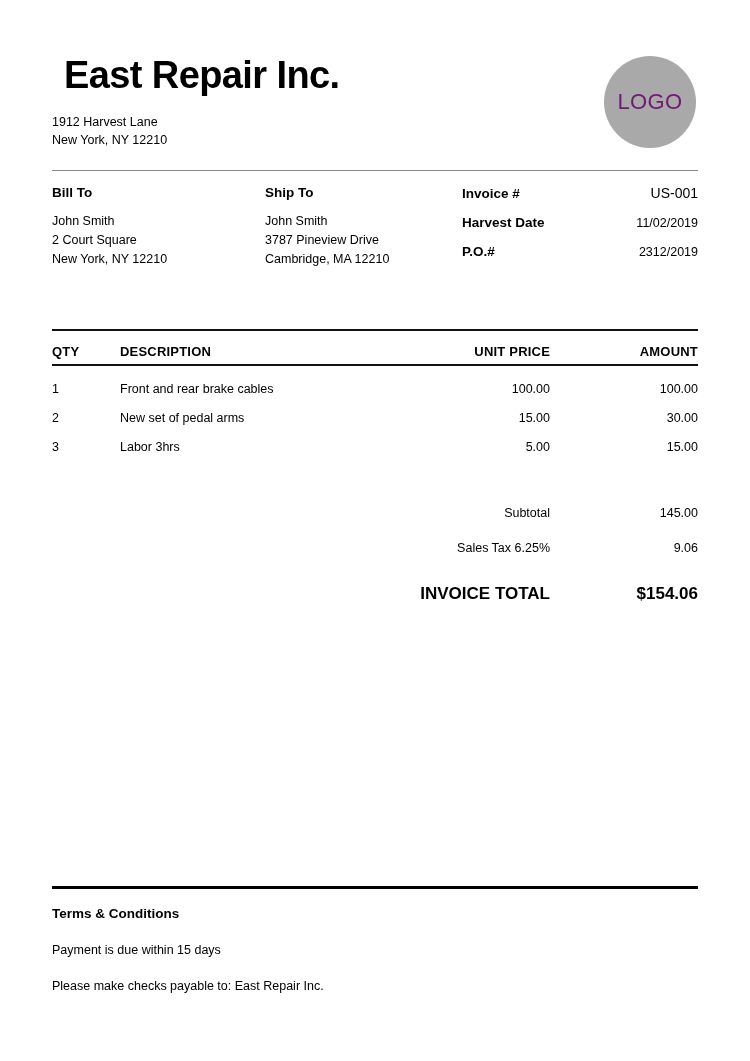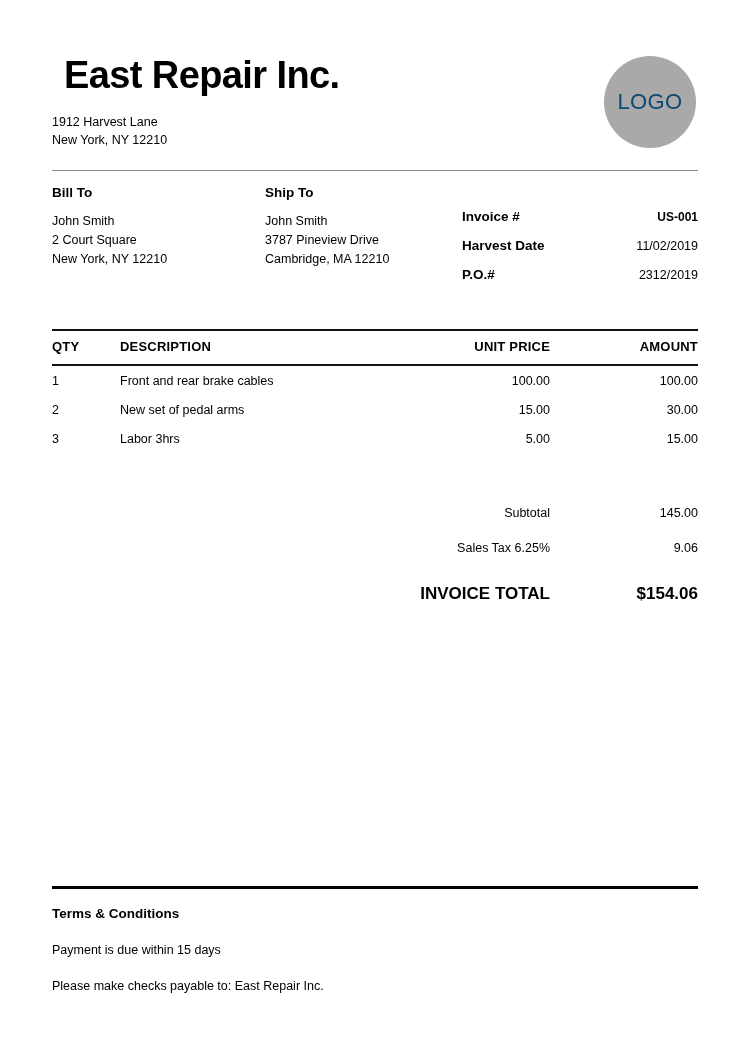--- a/index.html
+++ b/index.html
@@ -54,21 +54,21 @@
     top: 56px;
     width: 92px;
     height: 92px;
     border-radius: 50%;
     background: #a9a9a9;
     display: flex;
     align-items: center;
     justify-content: center;
   }
   .logo-text {
-    color: #0c4a6e;
+    color: #701a75;
     font-size: 22px;
     letter-spacing: 0.4px;
     line-height: 1;
   }
 
   
   .rule {
     position: absolute;
     left: 52px;
     width: 646px;
@@ -121,35 +121,34 @@
     white-space: nowrap;
   }
   .meta-label {
     font-size: 13.5px;
     font-weight: bold;
   }
   .meta-value {
     font-size: 12.5px;
   }
   .meta-value.strong {
-    font-size: 12px;
-    font-weight: bold;
-    margin-top: 25px;
+    font-size: 14px;
+    font-weight: normal;
   }
 
   
   .table {
     position: absolute;
     left: 52px;
     top: 339px;
     width: 646px;
   }
   .trow {
     display: flex;
-    align-items: flex-start;
+    align-items: center;
   }
   .thead {
     font-size: 13px;
     font-weight: bold;
     letter-spacing: 0.2px;
     height: 25px;
   }
   .c-qty    { width: 68px;  flex: none; text-align: left; }
   .c-desc   { width: 300px; flex: none; text-align: left; }
   .c-price  { width: 130px; flex: none; text-align: right; }

